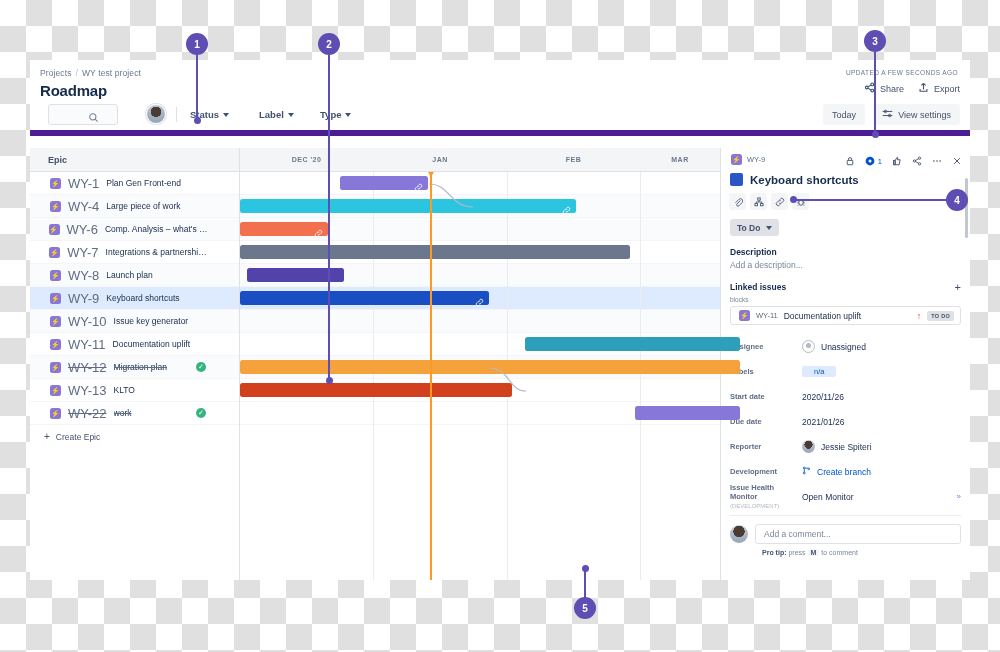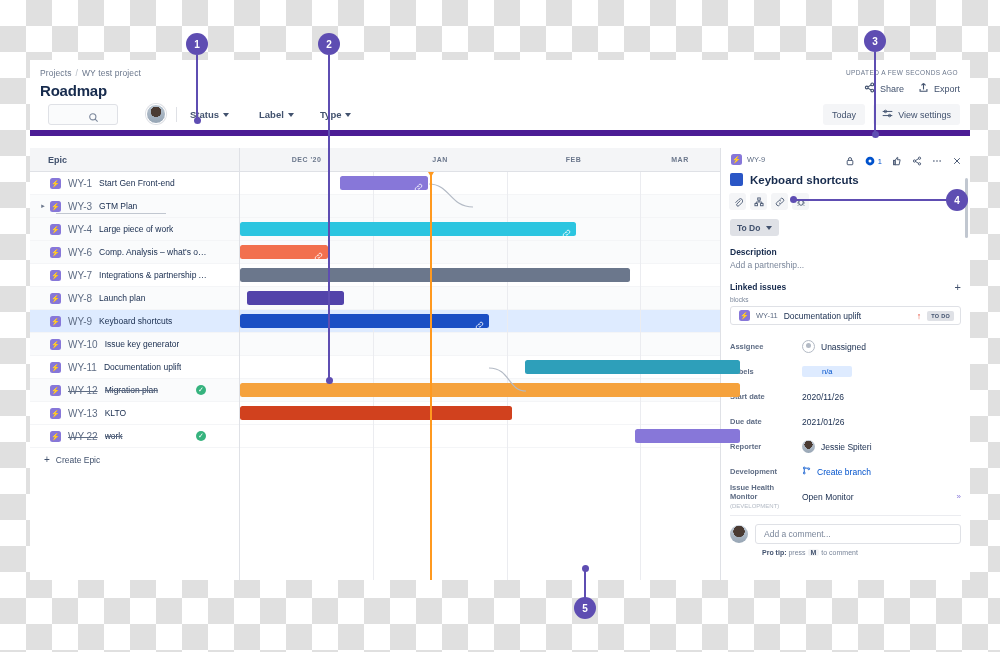--- a/index.html
+++ b/index.html
@@ -63,21 +63,21 @@
   .vline-soft { position:absolute; top:24px; bottom:0; width:1px; background:#ebecf0; z-index:1;}
 
   .rows { position:absolute; left:0; top:24px; width:690px;}
   .row { position:relative; height:23px; border-bottom:1px solid #f4f5f7;}
   .row.alt { background:#fafbfc; }
   .row.sel { background:#deebff; }
   .row-left { position:absolute; left:0; top:0; width:180px; height:100%; display:flex; align-items:center; z-index:4;}
   .chev { width:10px; margin-left:8px; font-size:7px; color:#6b778c; text-align:center;}
   .epic-ico { width:11px; height:11px; border-radius:2.5px; background:#8777d9; margin-left:2px; position:relative; flex:0 0 auto;}
   .epic-ico::after{ content:"\26A1"; position:absolute; inset:0; color:#fff; font-size:7px; line-height:11px; text-align:center;}
-  .key { font-size:10px; color:#5e6c84; margin-left:7px; white-space:nowrap;}
+  .key { font-size:13px; color:#5e6c84; margin-left:7px; white-space:nowrap;}
   .name { font-size:8.5px; color:#172b4d; margin-left:7px; white-space:nowrap; overflow:hidden; text-overflow:ellipsis; max-width:108px;}
   .key.strike, .name.strike { text-decoration: line-through; text-decoration-color:#5e6c84; }
   .under-line { position:absolute; left:26px; bottom:3px; width:110px; height:1px; background:#c1c7d0; }
   .done-dot { position:absolute; left:166px; top:6px; width:10px; height:10px; border-radius:50%; background:#36b37e; }
   .done-dot::after{ content:"\2713"; position:absolute; inset:0; color:#fff; font-size:7px; line-height:10px; text-align:center;}
   .bar { position:absolute; height:14px; top:4px; border-radius:2.5px; z-index:2; }
   .bar .link-ico { position:absolute; right:5px; top:2px; width:9px; height:9px; opacity:.9;}
   .bar .link-ico svg { width:9px; height:9px; stroke:#fff; fill:none; stroke-width:1.6;}
   .create-epic { height:23px; display:flex; align-items:center; padding-left:14px; font-size:8.5px; color:#42526e; }
   .create-epic .plus { margin-right:6px; color:#42526e; font-size:10px;}
@@ -113,21 +113,21 @@
   .prio { color:#e34935; font-size:9px;}
   .todo-badge { background:#dfe1e6; color:#42526e; font-size:5.5px; font-weight:700; padding:2px 4px; border-radius:2px; letter-spacing:.3px;}
   .fields { margin-top:9px;}
   .fld { display:flex; align-items:center; height:25px; padding-left:9px;}
   .fld .lbl { width:72px; font-size:7.5px; font-weight:700; color:#5e6c84;}
   .fld .val { font-size:8.5px; color:#172b4d; display:flex; align-items:center; gap:6px;}
   .fld .val.link { color:#0052cc;}
   .ava-circle { width:13px; height:13px; border-radius:50%; border:1.3px solid #b3bac5; position:relative;}
   .ava-circle::after{ content:""; position:absolute; left:3.4px; top:2.1px; width:5px; height:5px; border-radius:50%; background:#b3bac5;}
   .ava-photo { width:13px; height:13px; border-radius:50%; background:radial-gradient(circle at 50% 36%, #4a3b33 0 38%, transparent 39%), linear-gradient(#c4cdd7,#97a5b4);}
-  .nabadge { background:#deebff; color:#0052cc; font-size:7.5px; padding:1px 20px; border-radius:2px;}
+  .nabadge { background:#deebff; color:#0052cc; font-size:7.5px; padding:1px 12px; border-radius:2px;}
   .fld .sub { font-size:6px; color:#b3bac5; font-weight:400;}
   .chev-r { margin-left:auto; margin-right:10px; color:#8777d9; font-size:8px; letter-spacing:-1px;}
   .comment-row { margin:6px 9px 0 9px; display:flex; align-items:center; gap:7px; border-top:1px solid #ebecf0; padding-top:8px;}
   .comment-box { flex:1; height:20px; border:1px solid #dfe1e6; border-radius:3px; display:flex; align-items:center;
      padding-left:8px; font-size:8.5px; color:#7a869a;}
   .protip { margin:5px 0 0 41px; font-size:7px; color:#7a869a;}
   .protip b { color:#42526e;}
   .kbd { background:#f4f5f7; border-radius:2px; padding:0 3px; font-weight:700; color:#42526e;}
   .panel-scroll { position:absolute; right:2px; top:30px; width:3px; height:60px; background:#c1c7d0; border-radius:2px;}
 
@@ -220,36 +220,27 @@
     <div class="vline-soft" style="left:477px"></div>
     <div class="vline-soft" style="left:610px"></div>
     <div class="today-line" style="left:400px"></div>
 
     <div class="rows" id="rows">
         <div class="row">
           <div class="row-left">
             <span class="chev"></span>
             <span class="epic-ico"></span>
             <span class="key">WY-1</span>
-            <span class="name">Start Gen Front-end</span>
+            <span class="name">Plan Gen Front-end</span>
           </div>
           <div class="bar" style="left:310px;width:88px;background:#8777d9">
             <span class="link-ico"><svg viewBox="0 0 16 16">
                 <path d="M6.5 9.5a3 3 0 004.2 0l2-2a3 3 0 10-4.2-4.2l-.8.8"></path>
                 <path d="M9.5 6.5a3 3 0 00-4.2 0l-2 2a3 3 0 104.2 4.2l.8-.8"></path>
               </svg></span>
-          </div>
-        </div>
-        <div class="row alt">
-          <div class="row-left">
-            <span class="chev">▸</span>
-            <span class="epic-ico"></span>
-            <span class="key">WY-3</span>
-            <span class="name">GTM Plan</span>
-            <span class="under-line"></span>
           </div>
         </div>
         <div class="row alt">
           <div class="row-left">
             <span class="chev"></span>
             <span class="epic-ico"></span>
             <span class="key">WY-4</span>
             <span class="name">Large piece of work</span>
           </div>
           <div class="bar" style="left:210px;width:336px;background:#2cc5e0">
@@ -438,21 +429,21 @@
           </svg>
         </div>
     </div>
 
     <div class="status-sel">
       <span>To Do</span>
         <span class="caret"></span>
     </div>
 
     <div class="sec-title">Description</div>
-    <div class="sec-sub">Add a partnership...</div>
+    <div class="sec-sub">Add a description...</div>
 
     <div class="linked-hd">
       <span class="t">Linked issues</span>
       <span class="plus">+</span>
     </div>
     <div class="blocks-lbl">blocks</div>
     <div class="linked-card">
       <span class="epic-ico"></span>
       <span class="lk">WY-11</span>
       <span class="ln">Documentation uplift</span>

